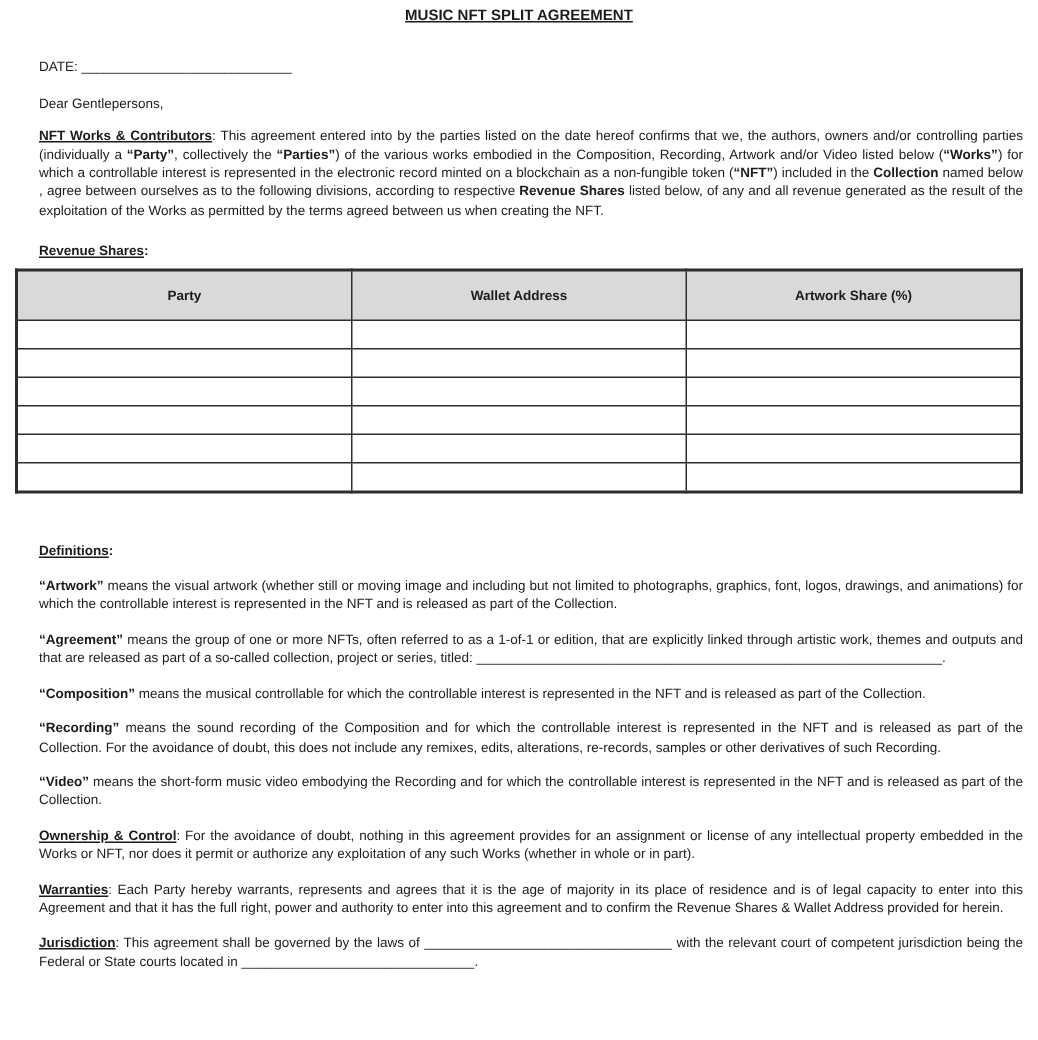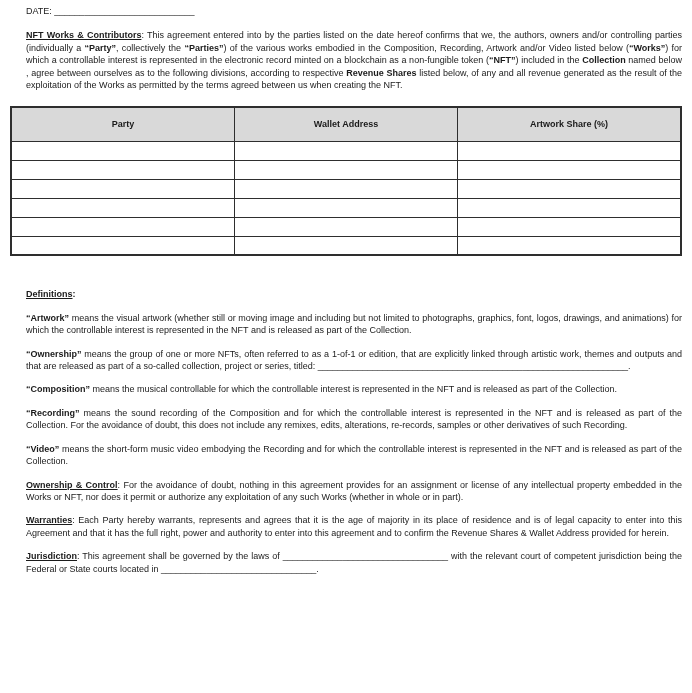--- a/index.html
+++ b/index.html
@@ -51,26 +51,29 @@
   }
   table.rev-table td {
     height: 19px;
   }
 </style>
 </head>
 <body>
 
 <div class="page">
 
+  <div class="doc-title">MUSIC NFT SPLIT AGREEMENT</div>
 
   <p class="date-line"><span>DATE: </span><span>____________________________</span></p>
 
+  <p class="salutation">Dear Gentlepersons,</p>
 
   <p class="para para-lead"><span class="run-b run-u">NFT Works &amp; Contributors</span><span>: This agreement entered into by the parties listed on the date hereof confirms that we, the authors, owners and/or controlling parties (individually a </span><span class="run-b">“Party”</span><span>, collectively the </span><span class="run-b">“Parties”</span><span>) of the various works embodied in the Composition, Recording, Artwork and/or Video listed below (</span><span class="run-b">“Works”</span><span>) for which a controllable interest is represented in the electronic record minted on a blockchain as a non-fungible token (</span><span class="run-b">“NFT”</span><span>) included in the </span><span class="run-b">Collection</span><span> named below , agree between ourselves as to the following divisions, according to respective </span><span class="run-b">Revenue Shares</span><span> listed below, of any and all revenue generated as the result of the exploitation of the Works as permitted by the terms agreed between us when creating the NFT.</span></p>
 
+  <p class="heading-line"><span class="run-b run-u">Revenue Shares</span><span class="run-b">:</span></p>
 
   <table class="rev-table">
     <thead>
       <tr>
         <th>Party</th>
         <th>Wallet Address</th>
         <th>Artwork Share (%)</th>
       </tr>
     </thead>
     <tbody>
@@ -104,21 +107,21 @@
           <td></td>
           <td></td>
         </tr>
       </tbody>
   </table>
 
   <p class="heading-line heading-definitions"><span class="run-b run-u">Definitions</span><span class="run-b">:</span></p>
 
   <p class="para"><span class="run-b">“Artwork”</span><span> means the visual artwork (whether still or moving image and including but not limited to photographs, graphics, font, logos, drawings, and animations) for which the controllable interest is represented in the NFT and is released as part of the Collection.</span></p>
 
-  <p class="para"><span class="run-b">“Ownership”</span><span> means the group of one or more NFTs, often referred to as a 1-of-1 or edition, that are explicitly linked through artistic work, themes and outputs and that are released as part of a so-called collection, project or series, titled: </span><span>______________________________________________________________</span><span>.</span></p>
+  <p class="para"><span class="run-b">“Agreement”</span><span> means the group of one or more NFTs, often referred to as a 1-of-1 or edition, that are explicitly linked through artistic work, themes and outputs and that are released as part of a so-called collection, project or series, titled: </span><span>______________________________________________________________</span><span>.</span></p>
 
   <p class="para"><span class="run-b">“Composition”</span><span> means the musical controllable for which the controllable interest is represented in the NFT and is released as part of the Collection.</span></p>
 
   <p class="para"><span class="run-b">“Recording”</span><span> means the sound recording of the Composition and for which the controllable interest is represented in the NFT and is released as part of the Collection. For the avoidance of doubt, this does not include any remixes, edits, alterations, re-records, samples or other derivatives of such Recording.</span></p>
 
   <p class="para"><span class="run-b">“Video”</span><span> means the short-form music video embodying the Recording and for which the controllable interest is represented in the NFT and is released as part of the Collection.</span></p>
 
   <p class="para"><span class="run-b run-u">Ownership &amp; Control</span><span>: For the avoidance of doubt, nothing in this agreement provides for an assignment or license of any intellectual property embedded in the Works or NFT, nor does it permit or authorize any exploitation of any such Works (whether in whole or in part).</span></p>
 
   <p class="para"><span class="run-b run-u">Warranties</span><span>: Each Party hereby warrants, represents and agrees that it is the age of majority in its place of residence and is of legal capacity to enter into this Agreement and that it has the full right, power and authority to enter into this agreement and to confirm the Revenue Shares &amp; Wallet Address provided for herein.</span></p>

